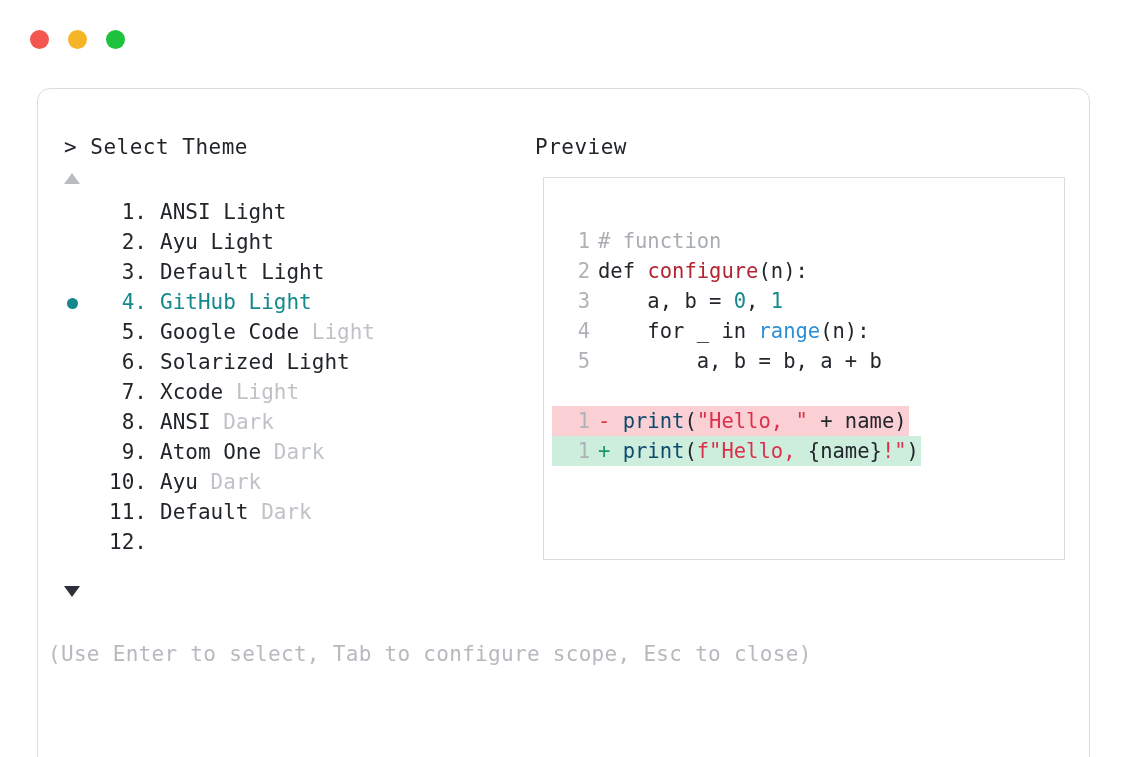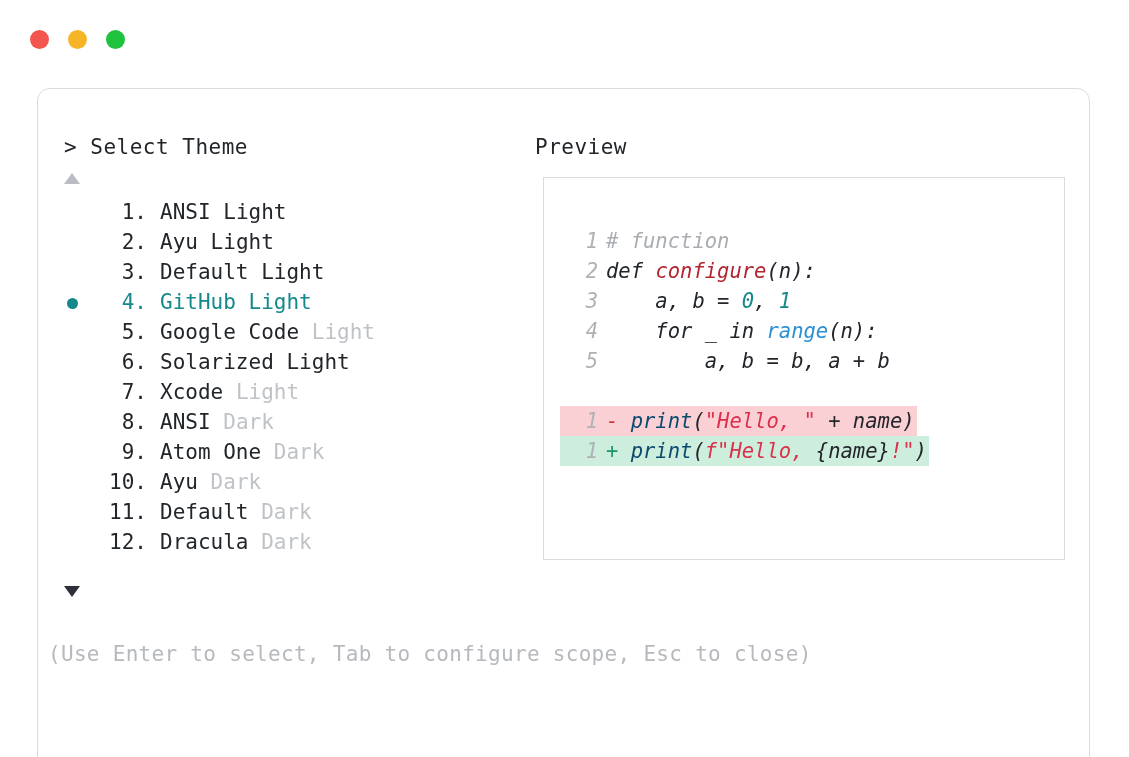--- a/index.html
+++ b/index.html
@@ -134,24 +134,23 @@
     left: 505px;
     top: 88px;
     width: 522px;
     height: 383px;
     box-sizing: border-box;
     border: 1.5px solid #dcdcdc;
     background: #ffffff;
   }
   #code-block {
     position: absolute;
-    left: 16px;
+    left: 8px;
     top: 48px;
     width: 100%;
-    font-style: italic;
   }
   .code-line {
     position: relative;
     height: 30px;
     line-height: 30px;
     font-size: 20.5px;
     white-space: pre;
     color: #22262b;
   }
   .code-line .gutter {
@@ -215,21 +214,21 @@
       <div class="theme-row"><span class="row-index">2.</span><span class="row-label"><span>Ayu</span> <span class="row-variant">Light</span></span></div>
       <div class="theme-row"><span class="row-index">3.</span><span class="row-label"><span>Default</span> <span class="row-variant">Light</span></span></div>
       <div class="theme-row selected"><span class="row-bullet"></span><span class="row-index">4.</span><span class="row-label"><span>GitHub</span> <span class="row-variant">Light</span></span></div>
       <div class="theme-row"><span class="row-index">5.</span><span class="row-label"><span>Google Code</span> <span class="row-variant muted">Light</span></span></div>
       <div class="theme-row"><span class="row-index">6.</span><span class="row-label"><span>Solarized</span> <span class="row-variant">Light</span></span></div>
       <div class="theme-row"><span class="row-index">7.</span><span class="row-label"><span>Xcode</span> <span class="row-variant muted">Light</span></span></div>
       <div class="theme-row"><span class="row-index">8.</span><span class="row-label"><span>ANSI</span> <span class="row-variant muted">Dark</span></span></div>
       <div class="theme-row"><span class="row-index">9.</span><span class="row-label"><span>Atom One</span> <span class="row-variant muted">Dark</span></span></div>
       <div class="theme-row"><span class="row-index">10.</span><span class="row-label"><span>Ayu</span> <span class="row-variant muted">Dark</span></span></div>
       <div class="theme-row"><span class="row-index">11.</span><span class="row-label"><span>Default</span> <span class="row-variant muted">Dark</span></span></div>
-      <div class="theme-row"><span class="row-index">12.</span><span class="row-label"><span>Dracula</span> <span class="row-variant muted">Dark</span></span></div>
+      <div class="theme-row"><span class="row-index">12.</span></div>
     </div>
 
   <div id="footer-hint">(Use Enter to select, Tab to configure scope, Esc to close)</div>
 
   <div id="preview-panel">
     <div id="code-block">
         <div class="code-line"><span class="gutter">1</span><span class="code-text"><span class="tok-comment"># function</span></span></div>
         <div class="code-line"><span class="gutter">2</span><span class="code-text"><span class="tok-keyword">def </span><span class="tok-func">configure</span><span class="tok-plain">(n):</span></span></div>
         <div class="code-line"><span class="gutter">3</span><span class="code-text"><span class="tok-plain">    a, b = </span><span class="tok-num">0</span><span class="tok-plain">, </span><span class="tok-num">1</span></span></div>
         <div class="code-line"><span class="gutter">4</span><span class="code-text"><span class="tok-plain">    for _ in </span><span class="tok-builtin">range</span><span class="tok-plain">(n):</span></span></div>

